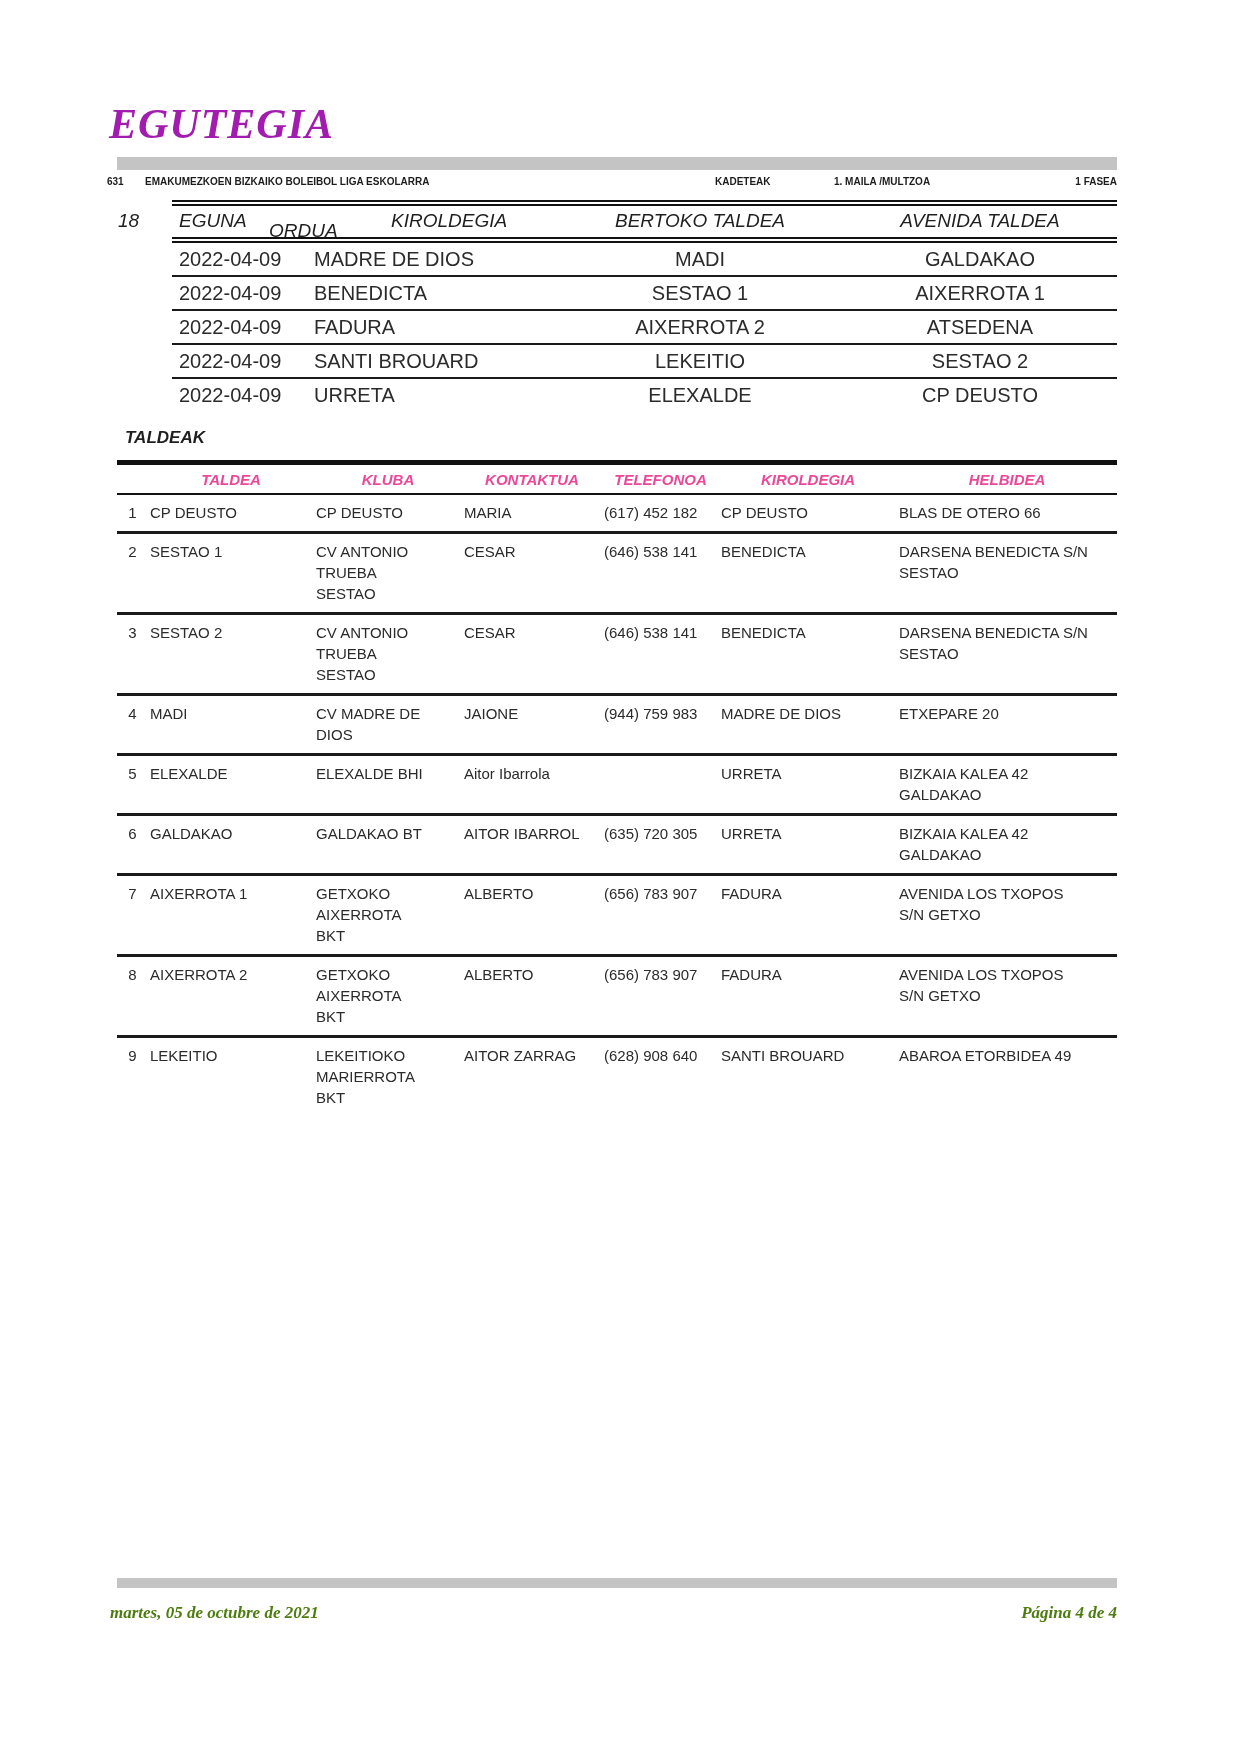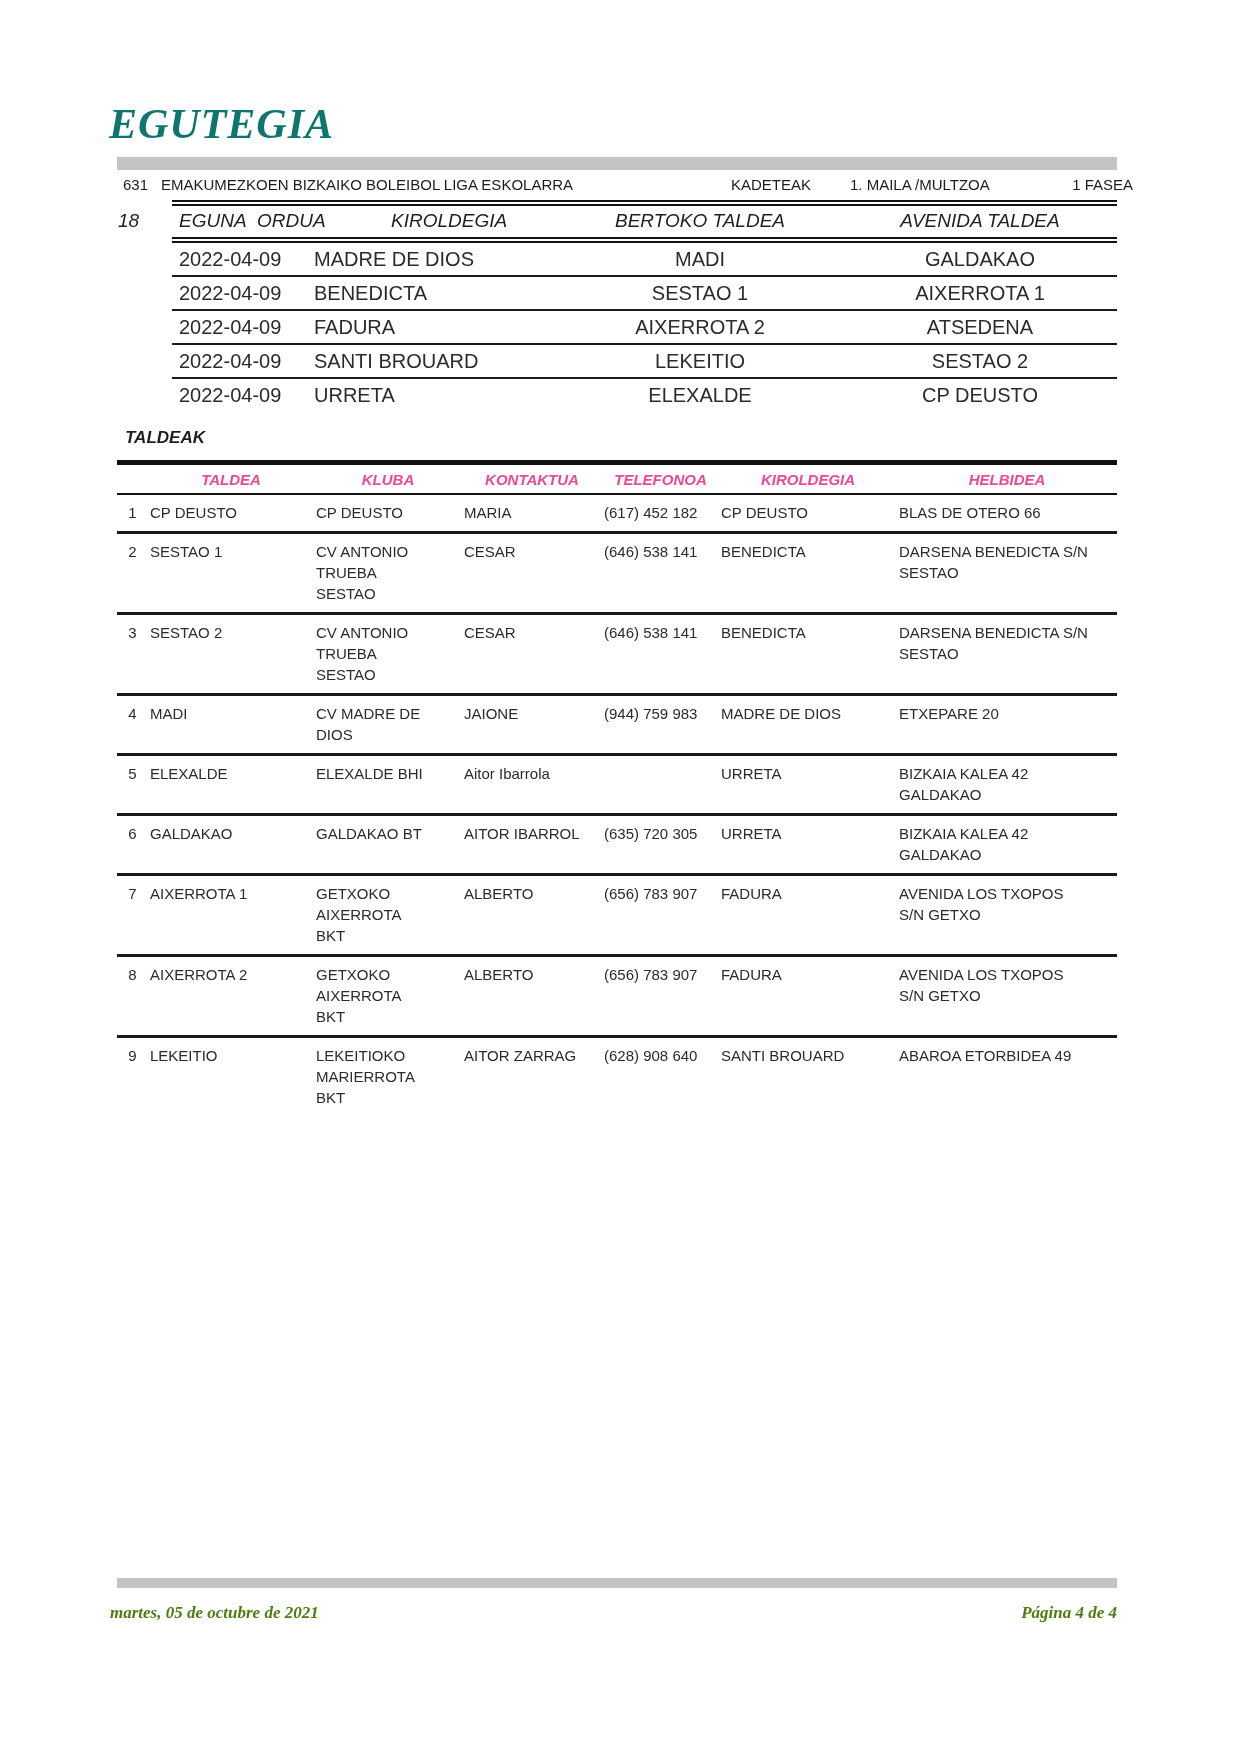--- a/index.html
+++ b/index.html
@@ -3,45 +3,45 @@
 <meta charset="utf-8">
 <style>
   html,body{margin:0;padding:0;background:#ffffff;}
   .page{position:relative;width:1240px;height:1754px;background:#ffffff;overflow:hidden;
         font-family:"Liberation Sans",sans-serif;color:#1c1c1c;}
   .content{position:absolute;left:117px;width:1000px;top:0;}
 
   
   .titlebar{position:absolute;top:100px;left:0;width:1000px;height:52px;}
   .title-left{position:absolute;left:-8px;top:0;font-family:"Liberation Serif",serif;
-              font-weight:bold;font-style:italic;font-size:42px;letter-spacing:1px;color:#0f766e;}
+              font-weight:bold;font-style:italic;font-size:42px;letter-spacing:1px;color:#a21caf;}
   .title-right{position:absolute;right:8px;top:2px;font-family:"Liberation Serif",serif;
                font-weight:bold;font-style:italic;font-size:41px;color:#222;white-space:pre;}
   .graybar{position:absolute;left:0;width:1000px;height:13px;background:#c4c4c4;}
   .graybar.top{top:157px;}
 
   
-  .leagueline{position:absolute;top:176px;left:16px;width:1000px;height:18px;
-              font-size:15px;font-weight:normal;color:#1c1c1c;}
+  .leagueline{position:absolute;top:176px;left:0;width:1000px;height:18px;
+              font-size:10px;font-weight:bold;color:#1c1c1c;}
   .leagueline span{position:absolute;top:0;white-space:nowrap;}
   .lg-code{left:-10px;}
   .lg-name{left:28px;}
   .lg-cat{left:598px;}
   .lg-level{left:717px;}
   .lg-phase{right:0;text-align:right;}
 
   
   .matchtable{position:absolute;top:200px;left:55px;width:945px;}
   .match-header{position:relative;border-top:6px double #111;border-bottom:6px double #111;
                 height:31px;}
   .match-header span{position:absolute;top:4px;font-style:italic;font-weight:normal;
                      font-size:19px;color:#1f1f1f;white-space:nowrap;}
   .mh-jornada{left:-54px;}
   .mh-eguna{left:7px;}
-  .mh-ordua{left:85px;}
+  .mh-ordua{left:97px;margin-top:10px;}
   .mh-kiroldegia{left:219px;}
   .mh-bertoko{left:528px;transform:translateX(-50%);}
   .mh-kanpoko{left:808px;transform:translateX(-50%);}
   .match-row{position:relative;height:32px;line-height:32px;border-bottom:2px solid #1a1a1a;
              font-size:20px;color:#2b2b2b;text-decoration:underline;}
   .match-row:last-child{border-bottom:none;}
   .match-row span{position:absolute;top:0;white-space:nowrap;}
   .mr-date{left:7px;}
   .mr-venue{left:142px;}
   .mr-home{left:528px;transform:translateX(-50%);}

